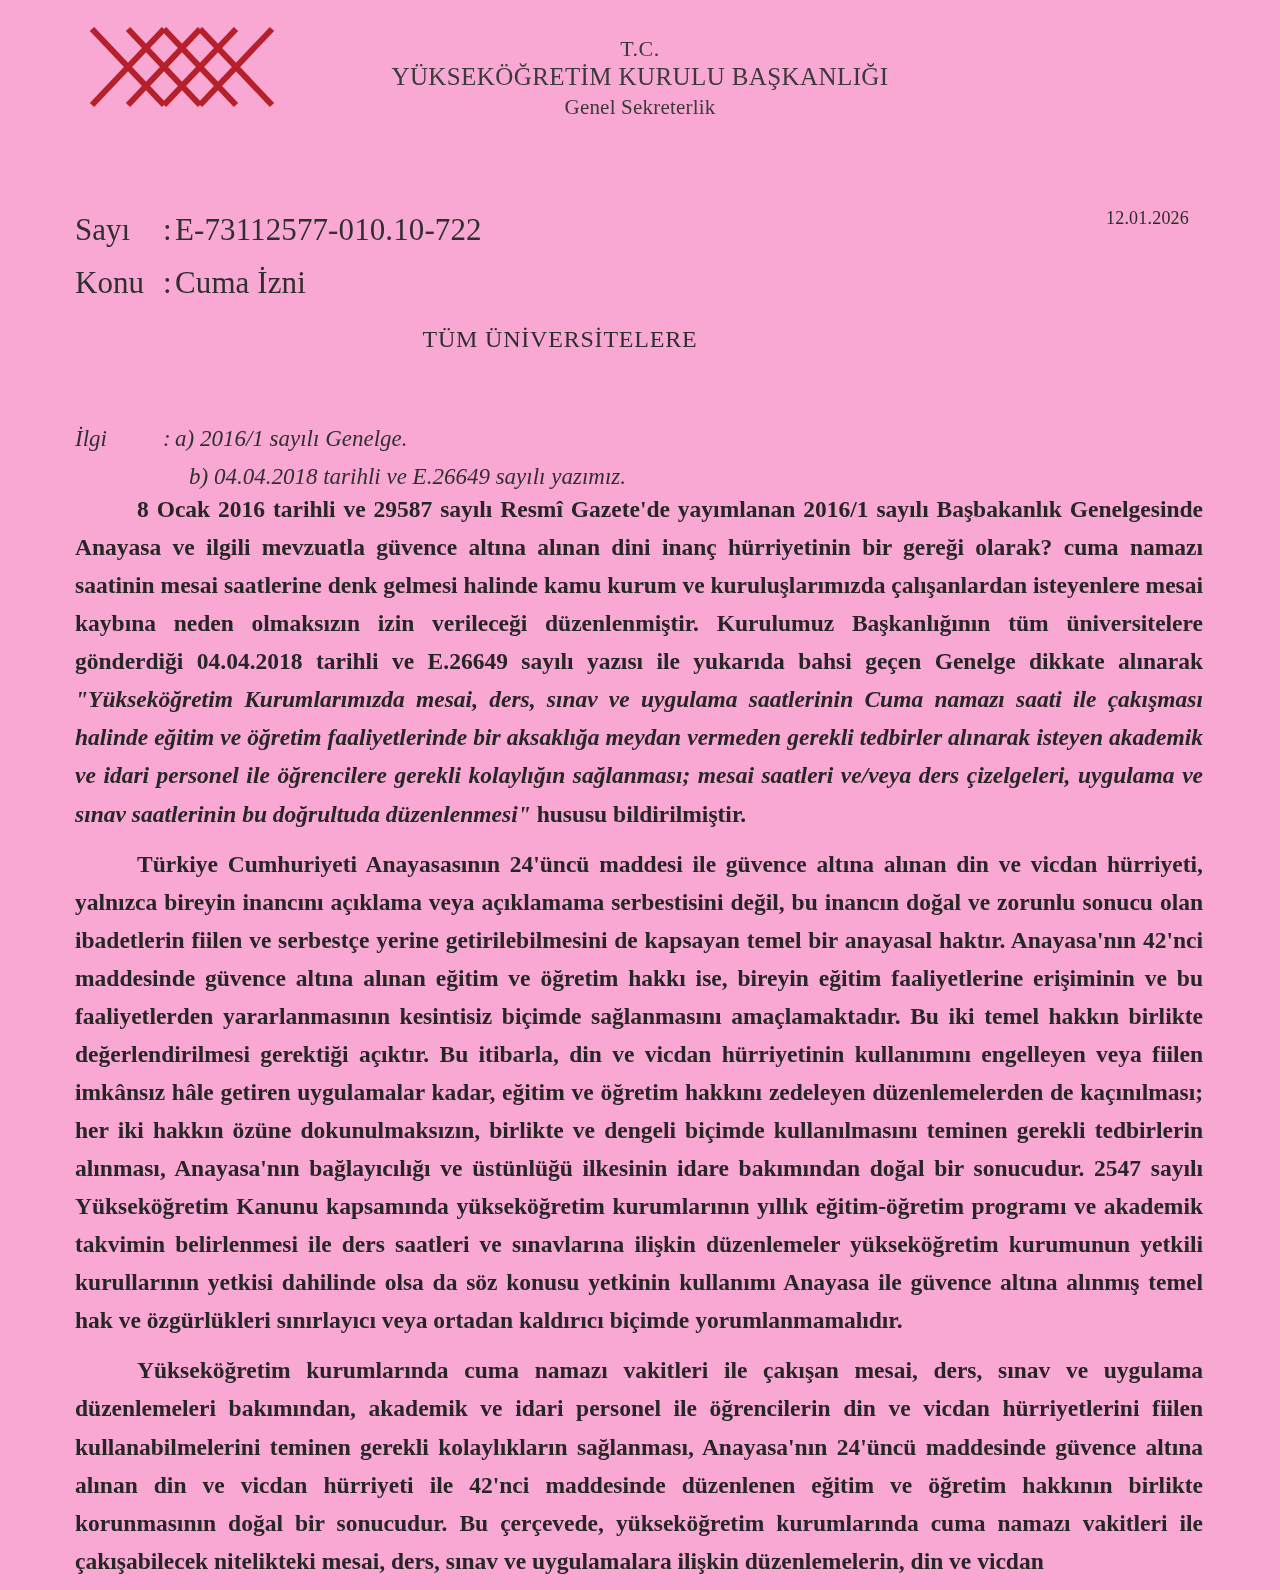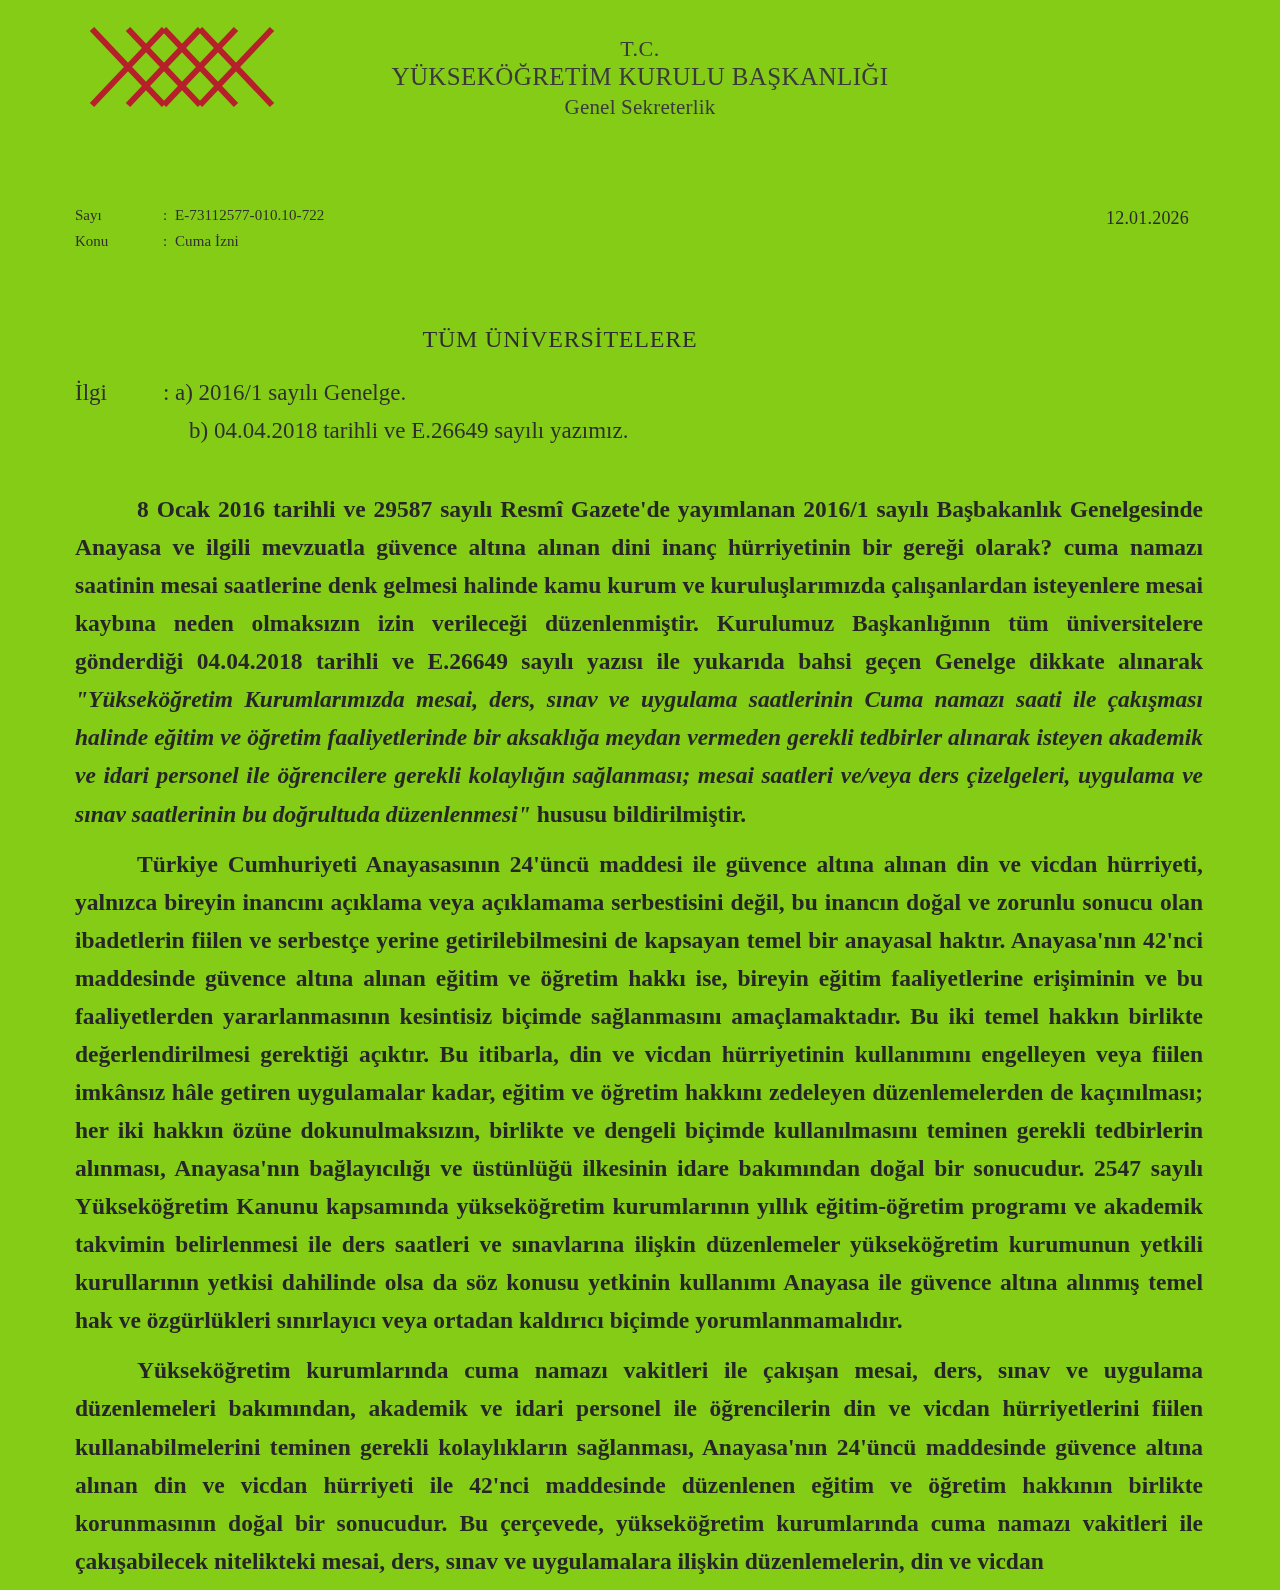--- a/index.html
+++ b/index.html
@@ -4,21 +4,21 @@
 <style>
   html, body {
     margin: 0;
     padding: 0;
     background: #ffffff;
   }
   .page {
     position: relative;
     width: 1280px;
     height: 1590px;
-    background: #84cc16;
+    background: #f9a8d4;
     overflow: hidden;
     font-family: "Liberation Serif", "DejaVu Serif", serif;
     color: #2b2b2b;
   }
 
   
   .letterhead {
     position: relative;
     height: 150px;
   }
@@ -59,21 +59,21 @@
   
   .meta {
     position: absolute;
     left: 75px;
     top: 203px;
     width: 1130px;
   }
   .meta-row {
     display: flex;
     align-items: baseline;
-    font-size: 15px;
+    font-size: 31px;
     line-height: 1.72;
     color: #2f2f2f;
   }
   .meta-label { width: 88px; flex: none; }
   .meta-colon { width: 12px; flex: none; }
   .meta-value { flex: 1; letter-spacing: 0.1px; }
   .meta-date {
     position: absolute;
     right: 16px;
     top: 0;
@@ -91,25 +91,26 @@
     text-align: center;
     font-size: 24px;
     letter-spacing: 0.8px;
     color: #2e2e2e;
   }
 
   
   .ilgi {
     position: absolute;
     left: 75px;
-    top: 374px;
+    top: 420px;
     width: 1000px;
     font-size: 23px;
     line-height: 1.66;
     color: #2f2f2f;
+    font-style: italic;
   }
   .ilgi-row { display: flex; align-items: baseline; }
   .ilgi-label { width: 88px; flex: none; }
   .ilgi-colon { width: 12px; flex: none; }
   .ilgi-items { flex: 1; }
   .ilgi-item { white-space: nowrap; }
   .ilgi-item.sub { padding-left: 14px; }
 
   
   .body {

